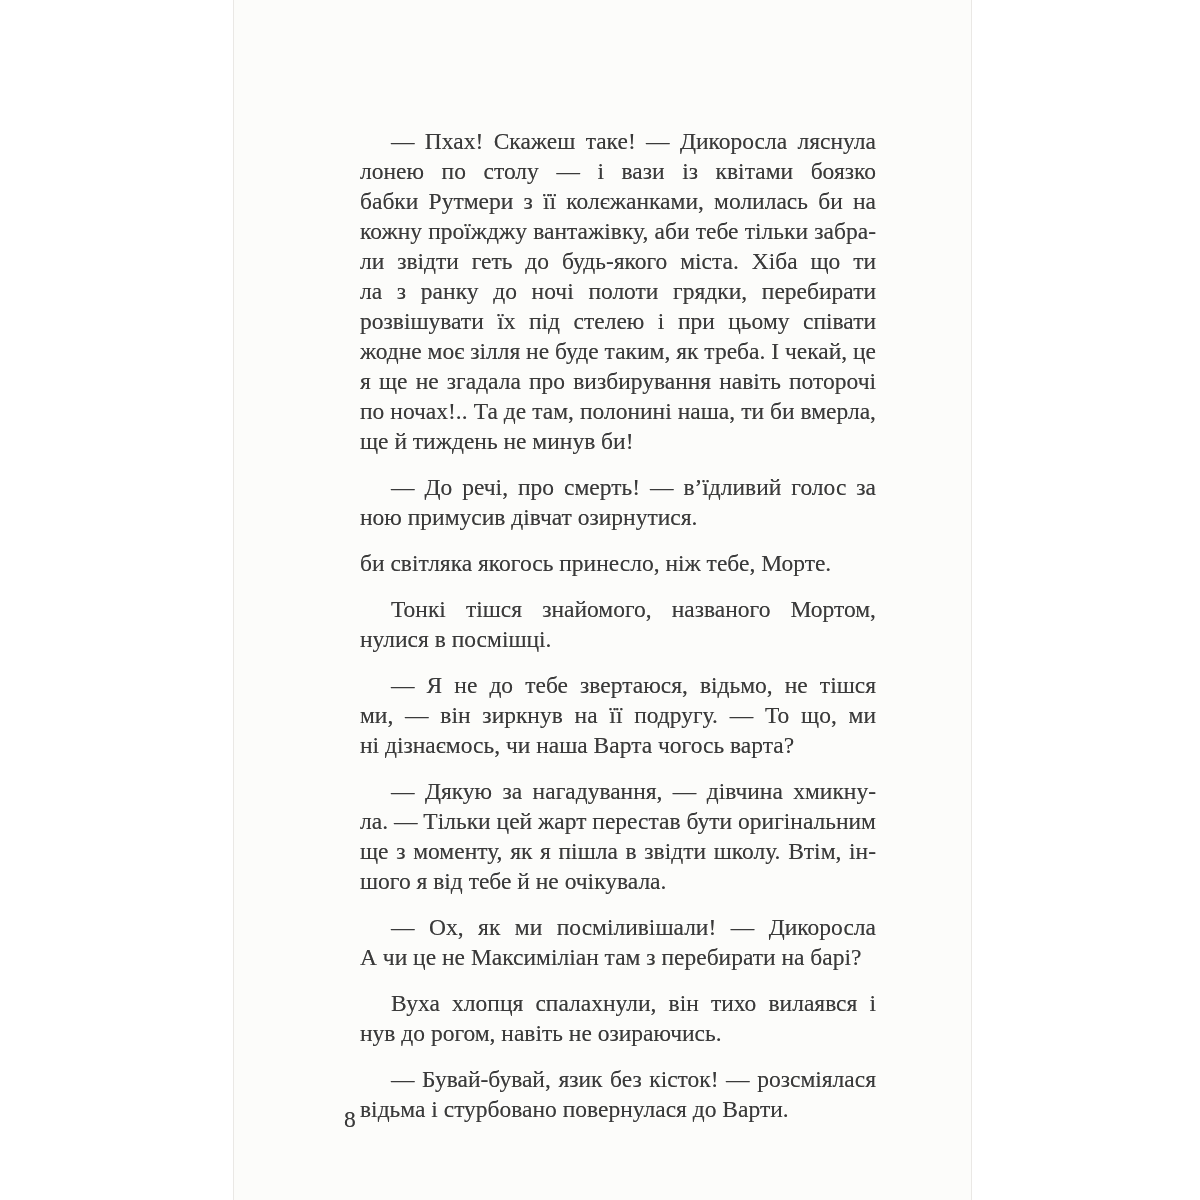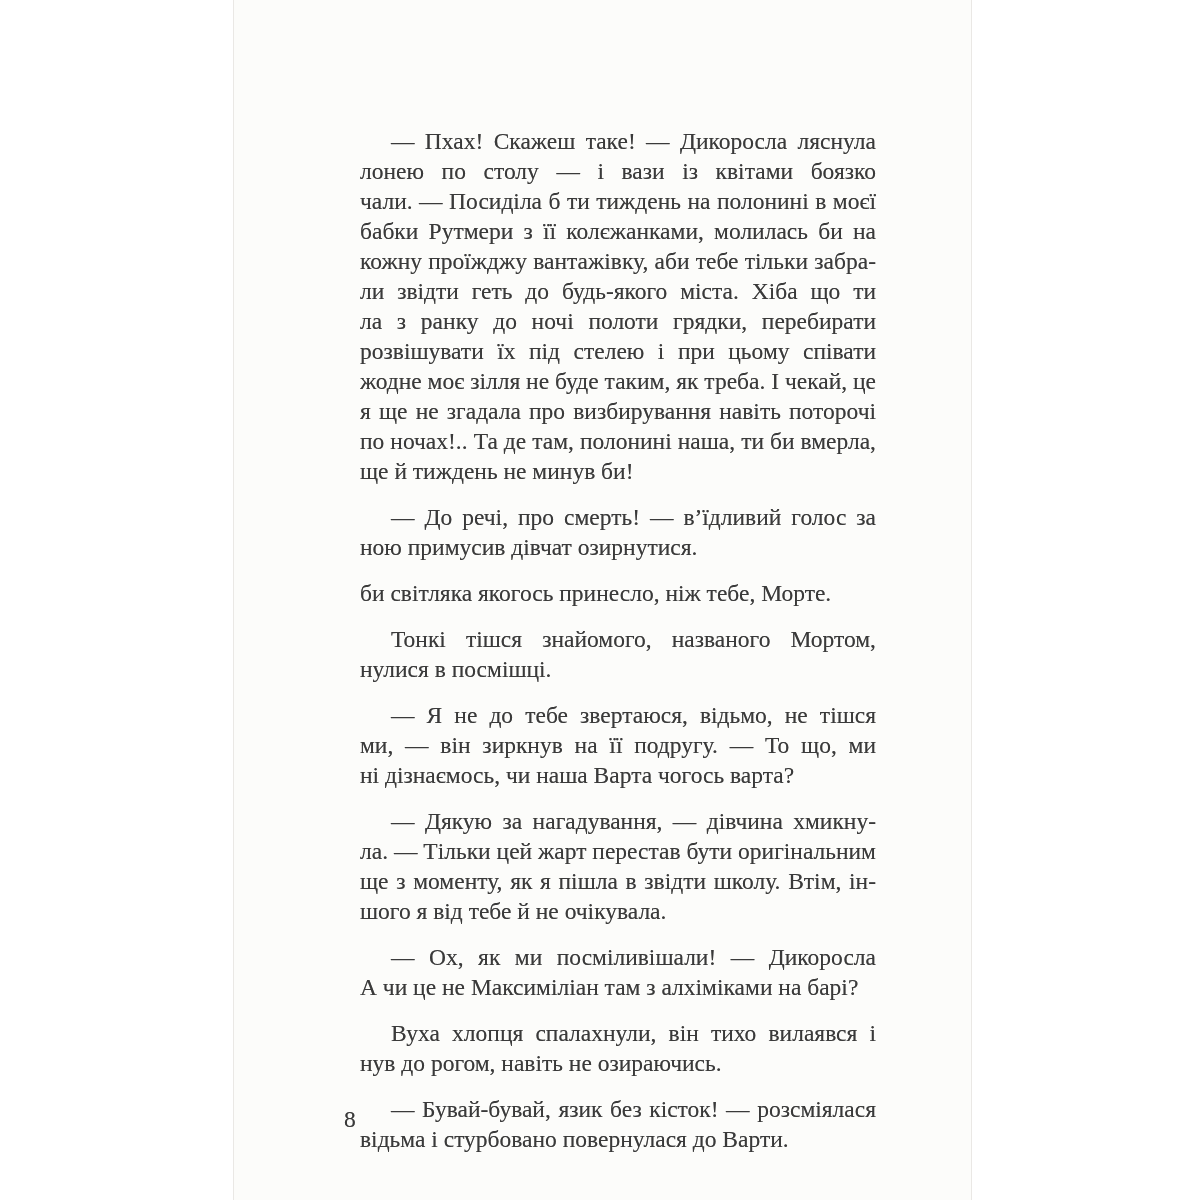--- a/index.html
+++ b/index.html
@@ -67,21 +67,20 @@
 </style>
 </head>
 <body>
 
 <div class="canvas" style="--outer-bg: #ffffff; --page-bg: #fcfcfa; --edge: #eae8e5; --ink: #3a3a3a;">
   <div class="page">
     <div class="text-block">
         <p class="paragraph">
           <span class="line first">— Пхах! Скажеш таке! — Дикоросла ляснула до-</span>
           <span class="line">лонею по столу — і вази із квітами боязко задзелен-</span>
-          <span class="line">чали. — Посиділа б ти тиждень на полонині в моєї</span>
           <span class="line">бабки Рутмери з її колєжанками, молилась би на</span>
           <span class="line">кожну проїжджу вантажівку, аби тебе тільки забра-</span>
           <span class="line">ли звідти геть до будь-якого міста. Хіба що ти люби-</span>
           <span class="line">ла з ранку до ночі полоти грядки, перебирати трави,</span>
           <span class="line">розвішувати їх під стелею і при цьому співати давні</span>
           <span class="line">жодне моє зілля не буде таким, як треба. І чекай, це</span>
           <span class="line">я ще не згадала про визбирування навіть поторочі</span>
           <span class="line">по ночах!.. Та де там, полонині наша, ти би вмерла,</span>
           <span class="line last">ще й тиждень не минув би!</span>
         </p>
@@ -102,21 +101,21 @@
           <span class="line last">ні дізнаємось, чи наша Варта чогось варта?</span>
         </p>
         <p class="paragraph">
           <span class="line first">— Дякую за нагадування, — дівчина хмикну-</span>
           <span class="line">ла. — Тільки цей жарт перестав бути оригінальним</span>
           <span class="line">ще з моменту, як я пішла в звідти школу. Втім, ін-</span>
           <span class="line last">шого я від тебе й не очікувала.</span>
         </p>
         <p class="paragraph">
           <span class="line first">— Ох, як ми посміливішали! — Дикоросла</span>
-          <span class="line last">А чи це не Максиміліан там з алхіміками на барі?</span>
+          <span class="line last">А чи це не Максиміліан там з перебирати на барі?</span>
         </p>
         <p class="paragraph">
           <span class="line first">Вуха хлопця спалахнули, він тихо вилаявся і рво-</span>
           <span class="line last">нув до рогом, навіть не озираючись.</span>
         </p>
         <p class="paragraph">
           <span class="line first">— Бувай-бувай, язик без кісток! — розсміялася</span>
           <span class="line last">відьма і стурбовано повернулася до Варти.</span>
         </p>
       </div>

